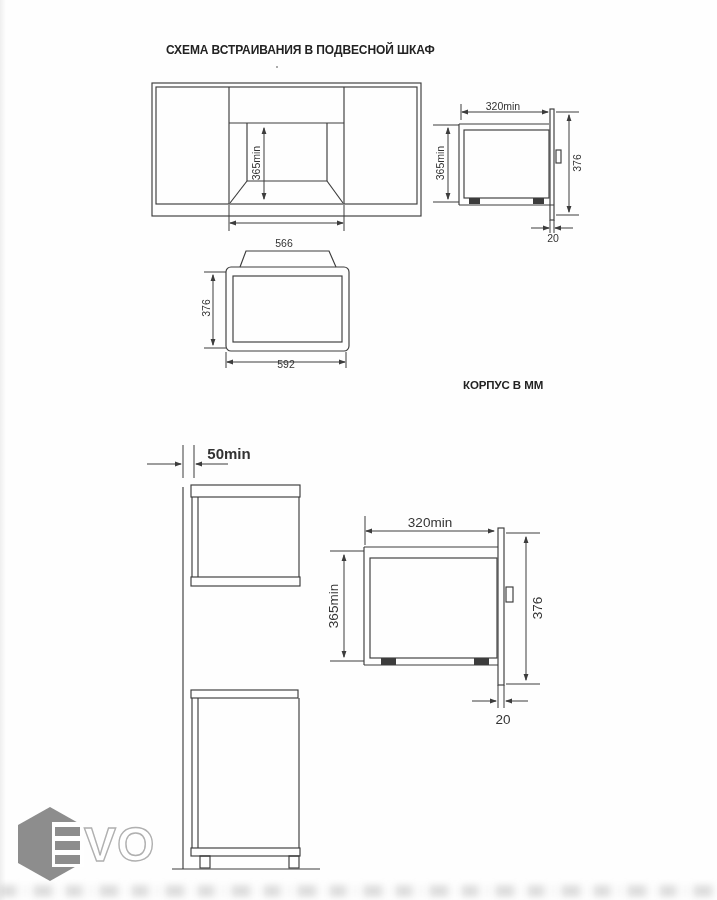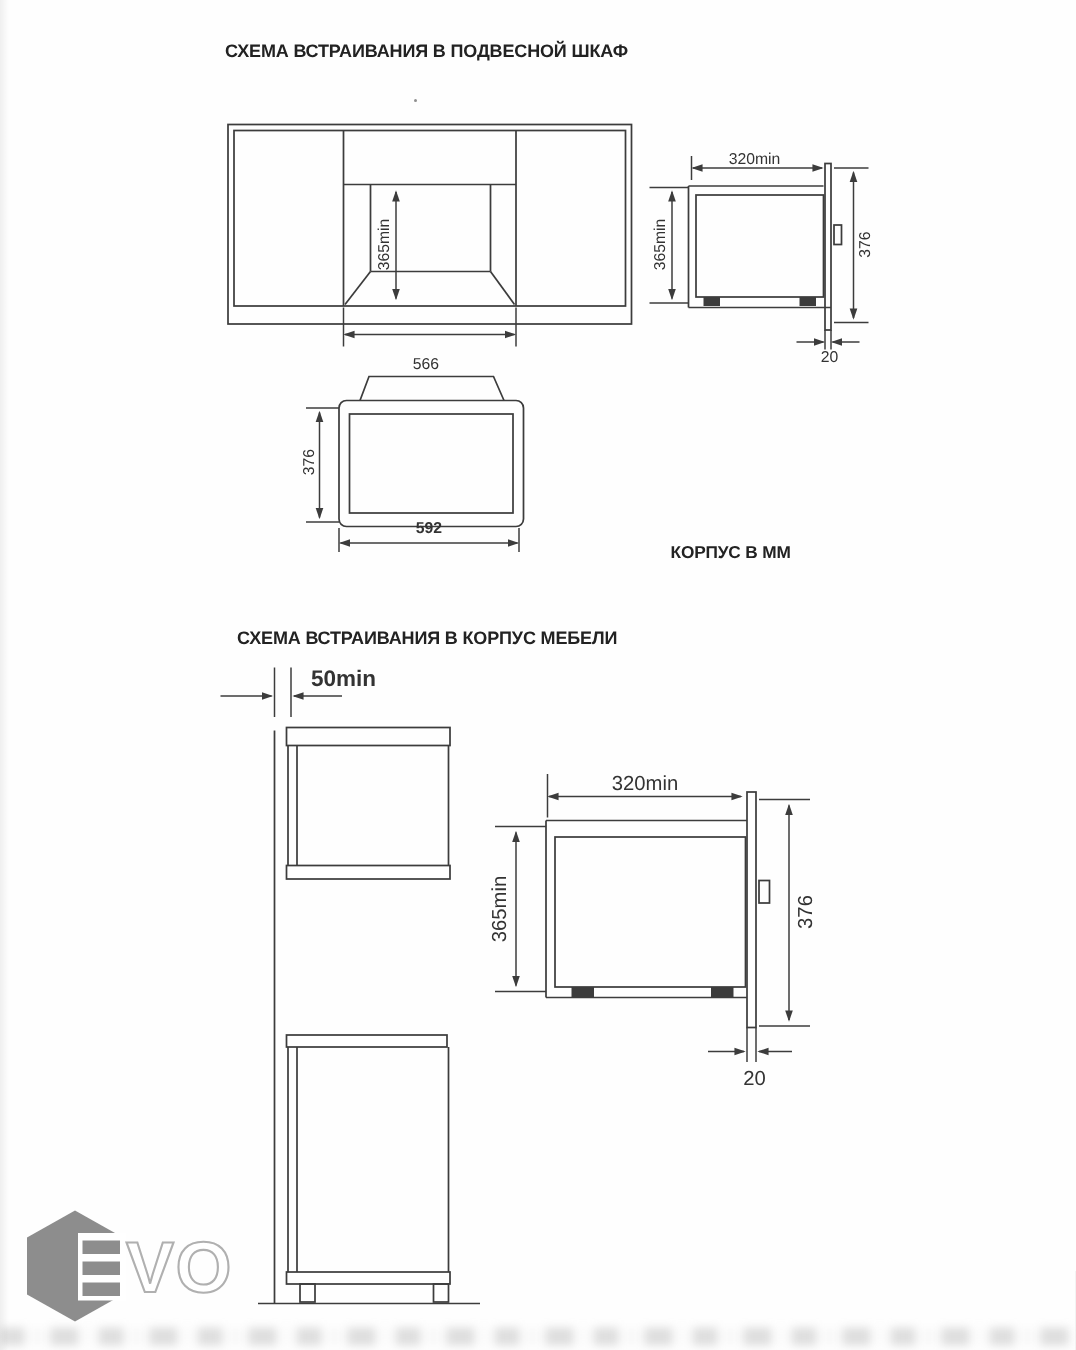--- a/index.html
+++ b/index.html
@@ -11,21 +11,21 @@
   .art { position:absolute; left:0; top:0; width:717px; height:900px; }
   .art line, .art polyline, .art rect, .art path, .art polygon {
     stroke:var(--line,#3c3c3c); stroke-width:1.15; fill:none;
   }
   .art .thin { stroke-width:1; }
   .art .fill { fill:var(--line,#3c3c3c); stroke:none; }
   .art .gray { fill:var(--logo_gray,#8d8d8d); stroke:none; }
   .art .white { fill:#ffffff; stroke:none; }
   .ttl {
     position:absolute; font-size:12px; font-weight:700; letter-spacing:-0.1px;
-    color:var(--text,#222); white-space:nowrap; margin:0;
+    color:var(--text,#222); white-space:nowrap; margin:16px;
   }
   .units { font-size:11.5px; }
   .lbl {
     position:absolute; font-size:10.5px; font-weight:400; white-space:nowrap;
     color:var(--dim_text,#333); transform:translate(-50%,-50%);
   }
   .lbl.v { transform:translate(-50%,-50%) rotate(-90deg); }
   .lbl.lg { font-size:13.5px; }
   .lbl.xl { font-size:15px;font-weight:bold; }
   .dot { position:absolute; width:2px; height:2px; background:#8f8f8f; border-radius:50%; }
@@ -168,24 +168,23 @@
 
   <span class="lbl v" style="left:256px;top:163px;">365min</span>
   <span class="lbl" style="left:284px;top:243px;">566</span>
 
   <span class="lbl" style="left:503px;top:106px;">320min</span>
   <span class="lbl v" style="left:440px;top:163px;">365min</span>
   <span class="lbl v" style="left:577px;top:163px;">376</span>
   <span class="lbl" style="left:553px;top:238px;">20</span>
 
   <span class="lbl v" style="left:206px;top:308px;">376</span>
-  <span class="lbl" style="left:286px;top:352px;font-weight:bold;">592</span>
+  <span class="lbl" style="left:286px;top:364px;">592</span>
 
   <h1 class="ttl units" style="left:447px;top:363px;">КОРПУС В ММ</h1>
-  <h1 class="ttl" style="left:158px;top:418px;">СХЕМА ВСТРАИВАНИЯ В КОРПУС МЕБЕЛИ</h1>
 
   <span class="lbl xl" style="left:229px;top:453px;">50min</span>
 
   <span class="lbl lg" style="left:430px;top:522px;">320min</span>
   <span class="lbl lg v" style="left:333px;top:606px;">365min</span>
   <span class="lbl lg v" style="left:537px;top:608px;">376</span>
   <span class="lbl lg" style="left:503px;top:719px;">20</span>
 
   <div class="smudge"></div>
   <div class="edgeshade"></div>

